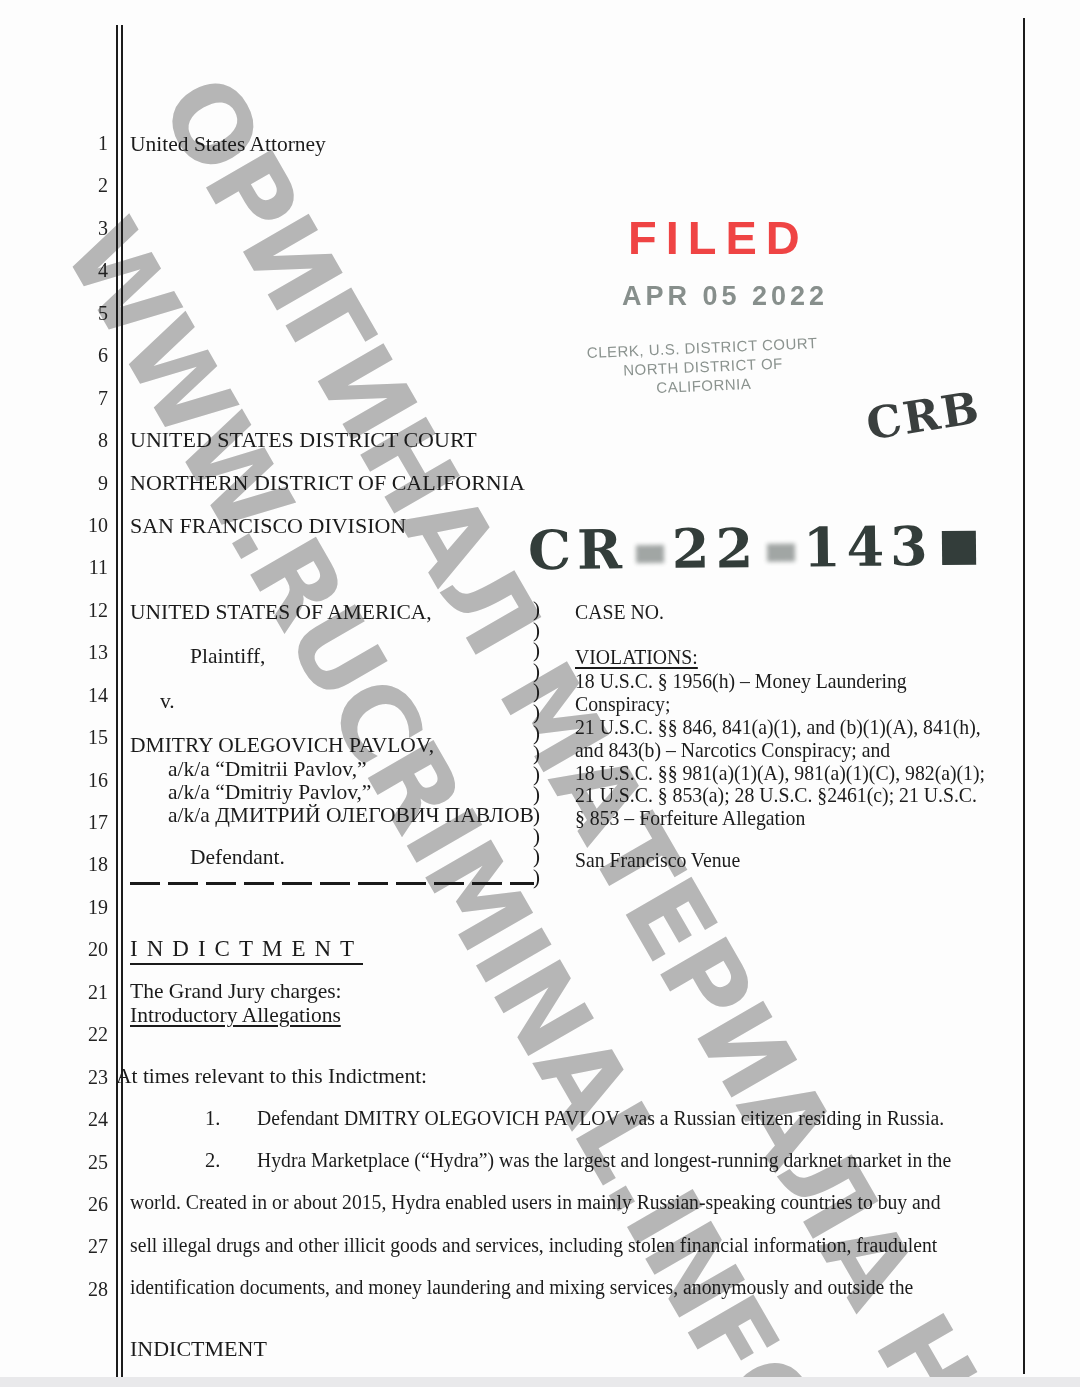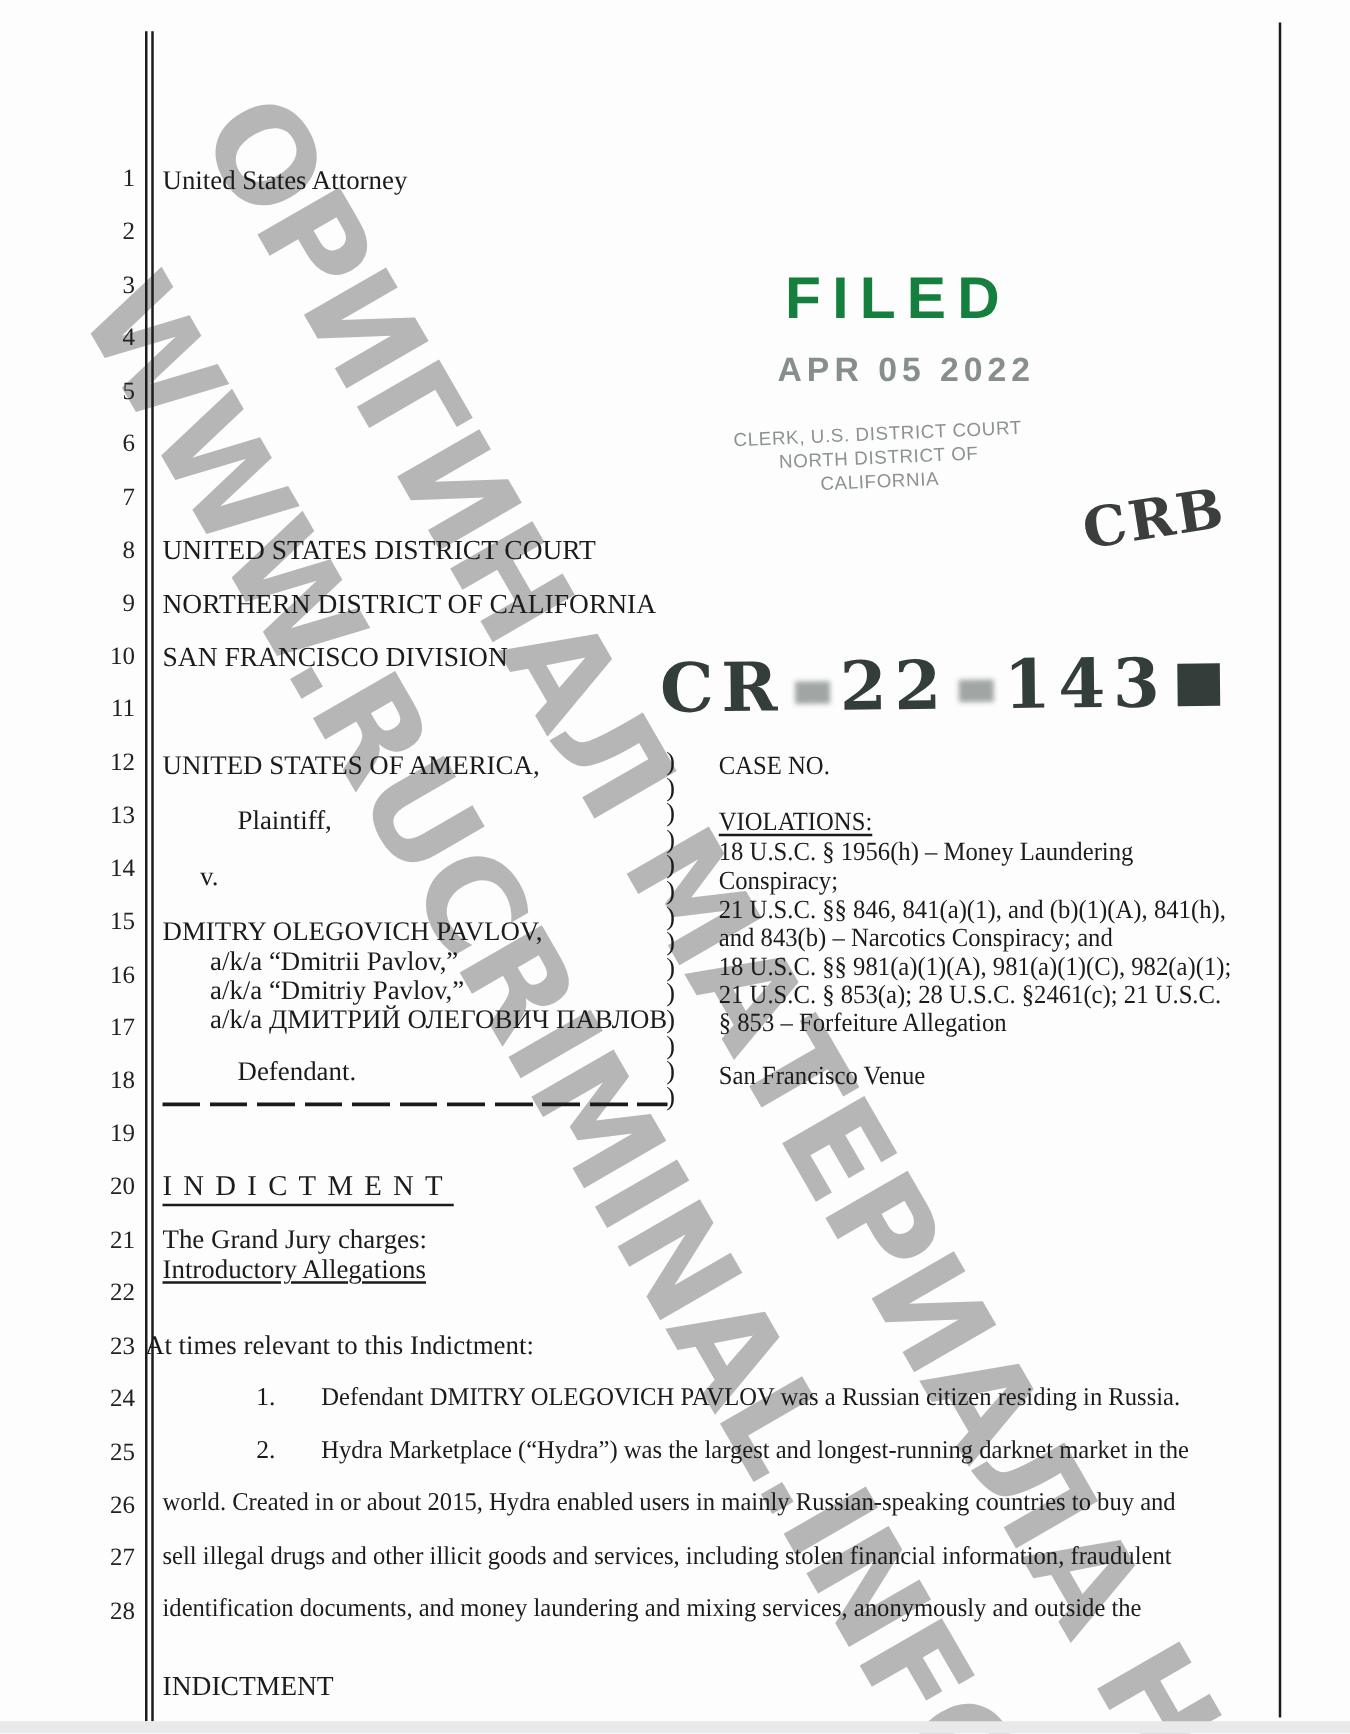--- a/index.html
+++ b/index.html
@@ -139,21 +139,21 @@
       <div class="gutter-num">25</div>
       <div class="gutter-num">26</div>
       <div class="gutter-num">27</div>
       <div class="gutter-num">28</div>
     </div>
 
   <div class="t" style="left:130px;top:132px;line-height:24px;white-space:normal;width:520px">
     <div>United States Attorney</div>
   </div>
 
-  <div class="stamp-filed" style="color:#15803d">FILED</div>
+  <div class="stamp-filed" style="color:#ef4444">FILED</div>
   <div class="stamp-date" style="color:#878f8c">APR 05 2022</div>
   <div class="stamp-clerk" style="color:#8b938f">
     <div>CLERK, U.S. DISTRICT COURT</div>
     <div>NORTH DISTRICT OF CALIFORNIA</div>
   </div>
 
   <div class="stamp-crb" style="color:#3a3f3e">CRB</div>
 
   <div class="t center" style="top:427px;font-size:22px">UNITED STATES DISTRICT COURT</div>
   <div class="t center" style="top:470px;font-size:22px">NORTHERN DISTRICT OF CALIFORNIA</div>

